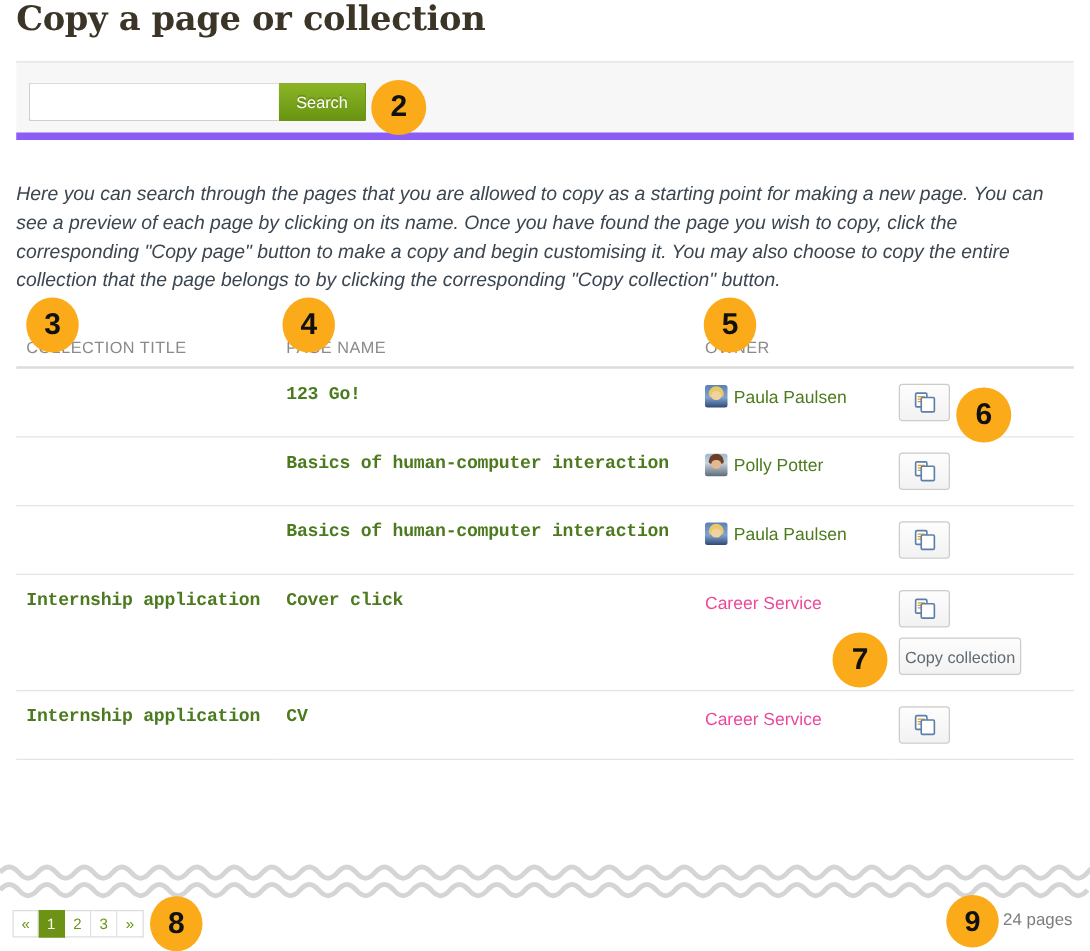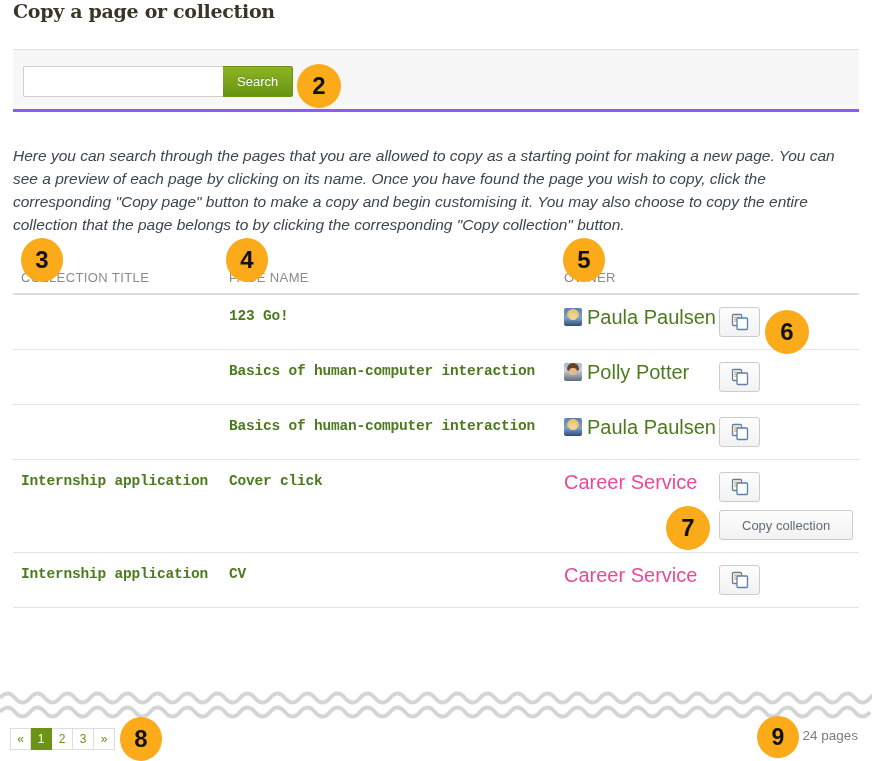--- a/index.html
+++ b/index.html
@@ -9,32 +9,32 @@
     background: #ffffff;
     font-family: "Liberation Sans", sans-serif;
     overflow: hidden;
   }
   .page { position: relative; width: 872px; height: 761px; }
 
   
   .page-title {
     position: absolute; left: 13px; top: 0px;
     font-family: "DejaVu Serif", serif;
-    font-size: 19px; font-weight: bold;
+    font-size: 27px; font-weight: bold;
     color: #3b3528; letter-spacing: -0.3px;
     white-space: nowrap;
   }
 
   
   .search-panel {
     position: absolute; left: 13px; top: 49px;
     width: 846px; height: 63px;
     background: #f7f7f7;
     border-top: 1px solid #e2e2e2;
-    border-bottom: 3px solid #8b5cf6;
+    border-bottom: 6px solid #8b5cf6;
   }
   .search-form {
     position: absolute; left: 10px; top: 16px;
     display: flex; align-items: stretch;
   }
   .search-input {
     width: 200px; height: 31px;
     border: 1px solid #cfcfcf;
     border-right: none;
     background: #ffffff;
@@ -101,21 +101,21 @@
 
   .link-cell {
     font-family: Liberation Mono, monospace;
     font-size: 14.5px;
     font-weight: bold;
     color: #4c7a1e;
     line-height: 18px;
     letter-spacing: -0.2px;
   }
   .owner-cell {
-    font-size: 20px;
+    font-size: 14px;
     color: #4c7a1e;
     white-space: nowrap;
     line-height: 20px;
   }
   .owner-cell.plain { color: #ec4899; }
   .owner-wrap { display: flex; align-items: center; gap: 5px; }
 
   
   .avatar {
     width: 18px; height: 18px;
@@ -144,21 +144,21 @@
   .avatar.polly::after {
     content: ""; position: absolute; left: 5px; top: 5px;
     width: 8px; height: 7px; border-radius: 4px;
     background: #e3b98f;
   }
 
   
   .btn-gray {
     display: inline-flex; align-items: center; justify-content: center;
     height: 30px;
-    padding: 0 22px;
+    padding: 0 4px;
     background: linear-gradient(to bottom, #fdfdfd 0%, #f2f2f2 100%);
     border: 1px solid #cccccc;
     border-radius: 3px;
     font-family: "Liberation Sans", sans-serif;
     font-size: 13px;
     color: #5f6b74;
     cursor: pointer;
     white-space: nowrap;
   }
   .btn-icon { width: 41px; padding: 0; }

